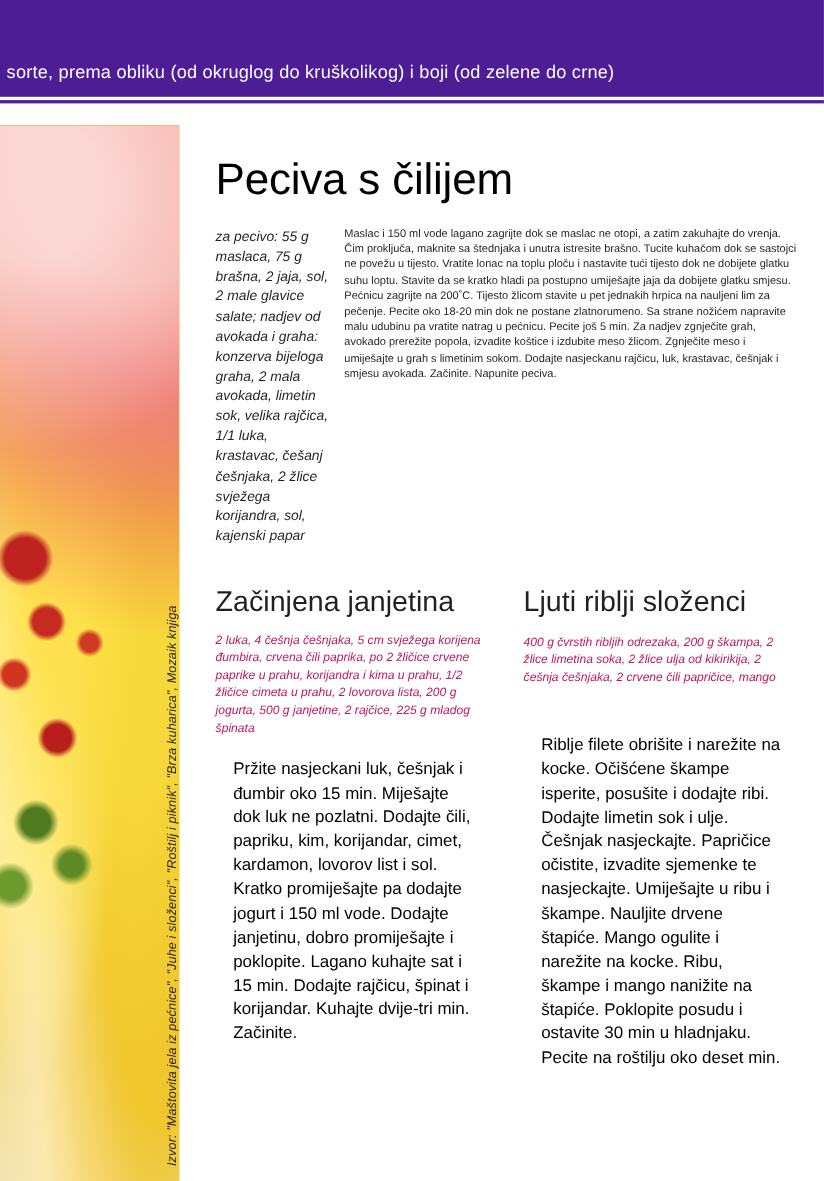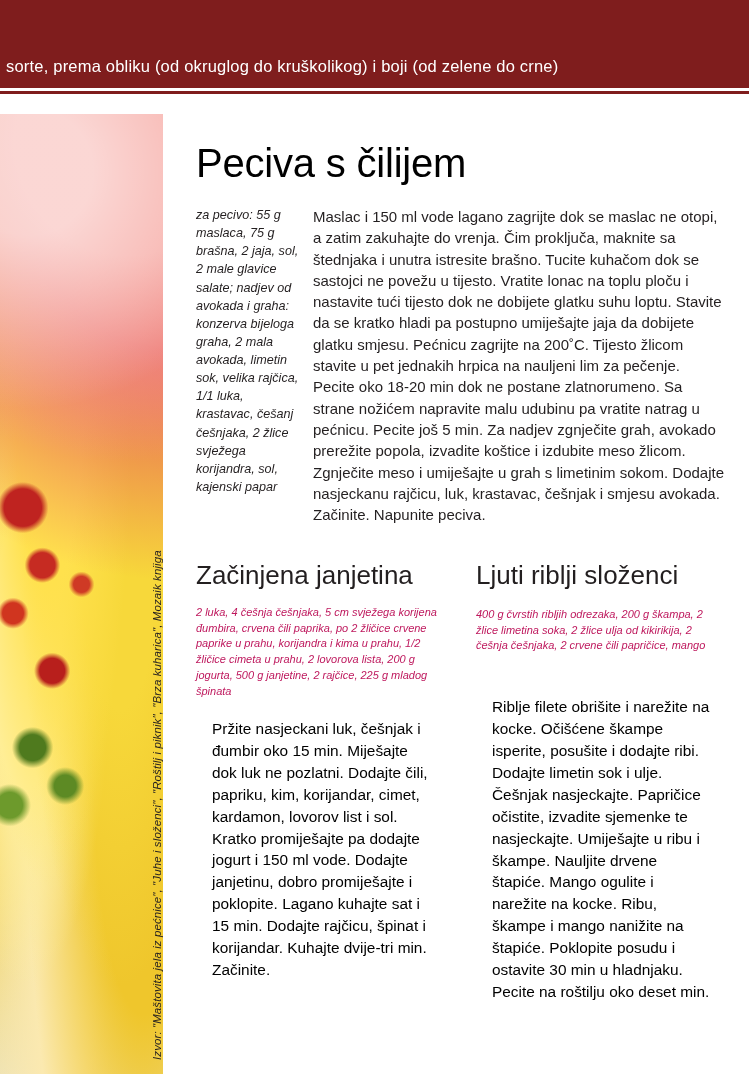--- a/index.html
+++ b/index.html
@@ -15,21 +15,21 @@
     position: relative;
   }
 
   
   .top-banner {
     position: absolute;
     left: 0;
     top: 0;
     width: 749px;
     height: 95px;
-    background: #7f1d1d;
+    background: #4c1d95;
   }
   .banner-text {
     position: absolute;
     left: 6px;
     top: 57px;
     font-size: 16.5px;
     color: #ffffff;
     letter-spacing: 0.2px;
     white-space: nowrap;
   }
@@ -125,21 +125,21 @@
     flex: 0 0 117px;
     font-size: 12.6px;
     font-style: italic;
     line-height: 1.44;
     color: #231f20;
     padding-right: 12px;
     box-sizing: border-box;
   }
   .col-method {
     flex: 1;
-    font-size: 15px;
+    font-size: 10px;
     line-height: 1.42;
     color: #231f20;
   }
 
   .lower {
     display: flex;
     margin-top: 36px;
     gap: 30px;
   }
   .lower-col {

